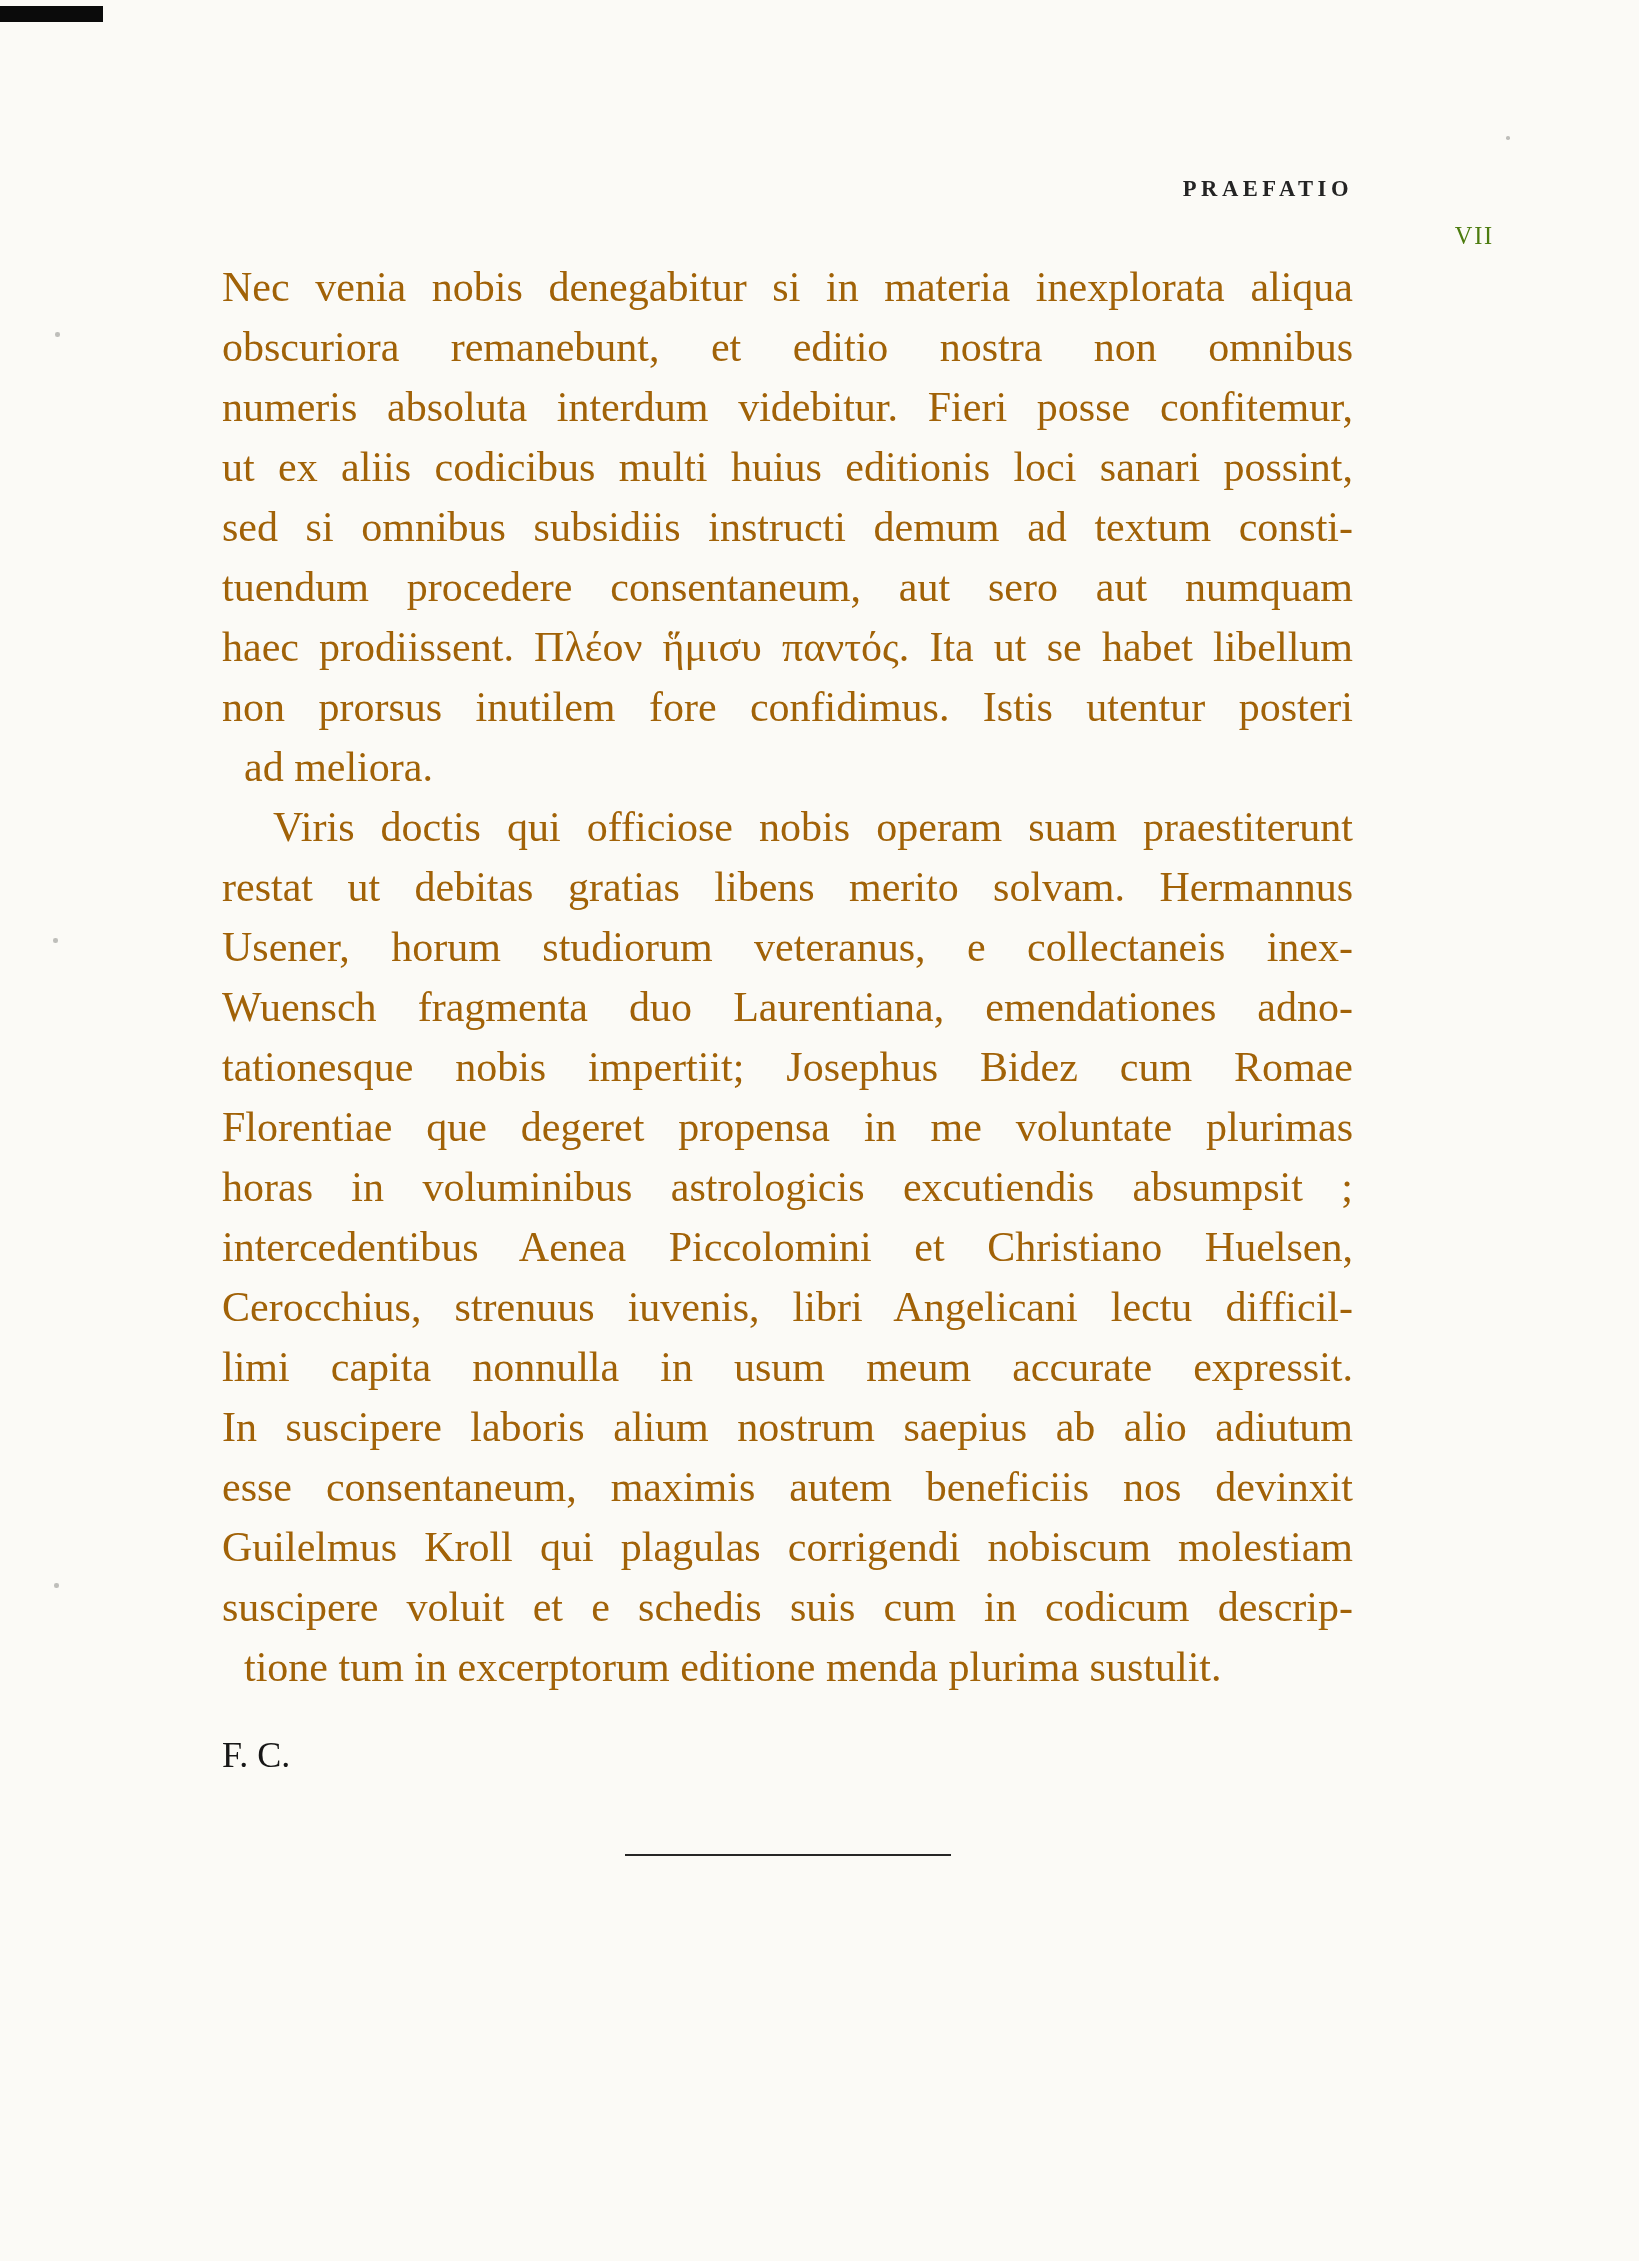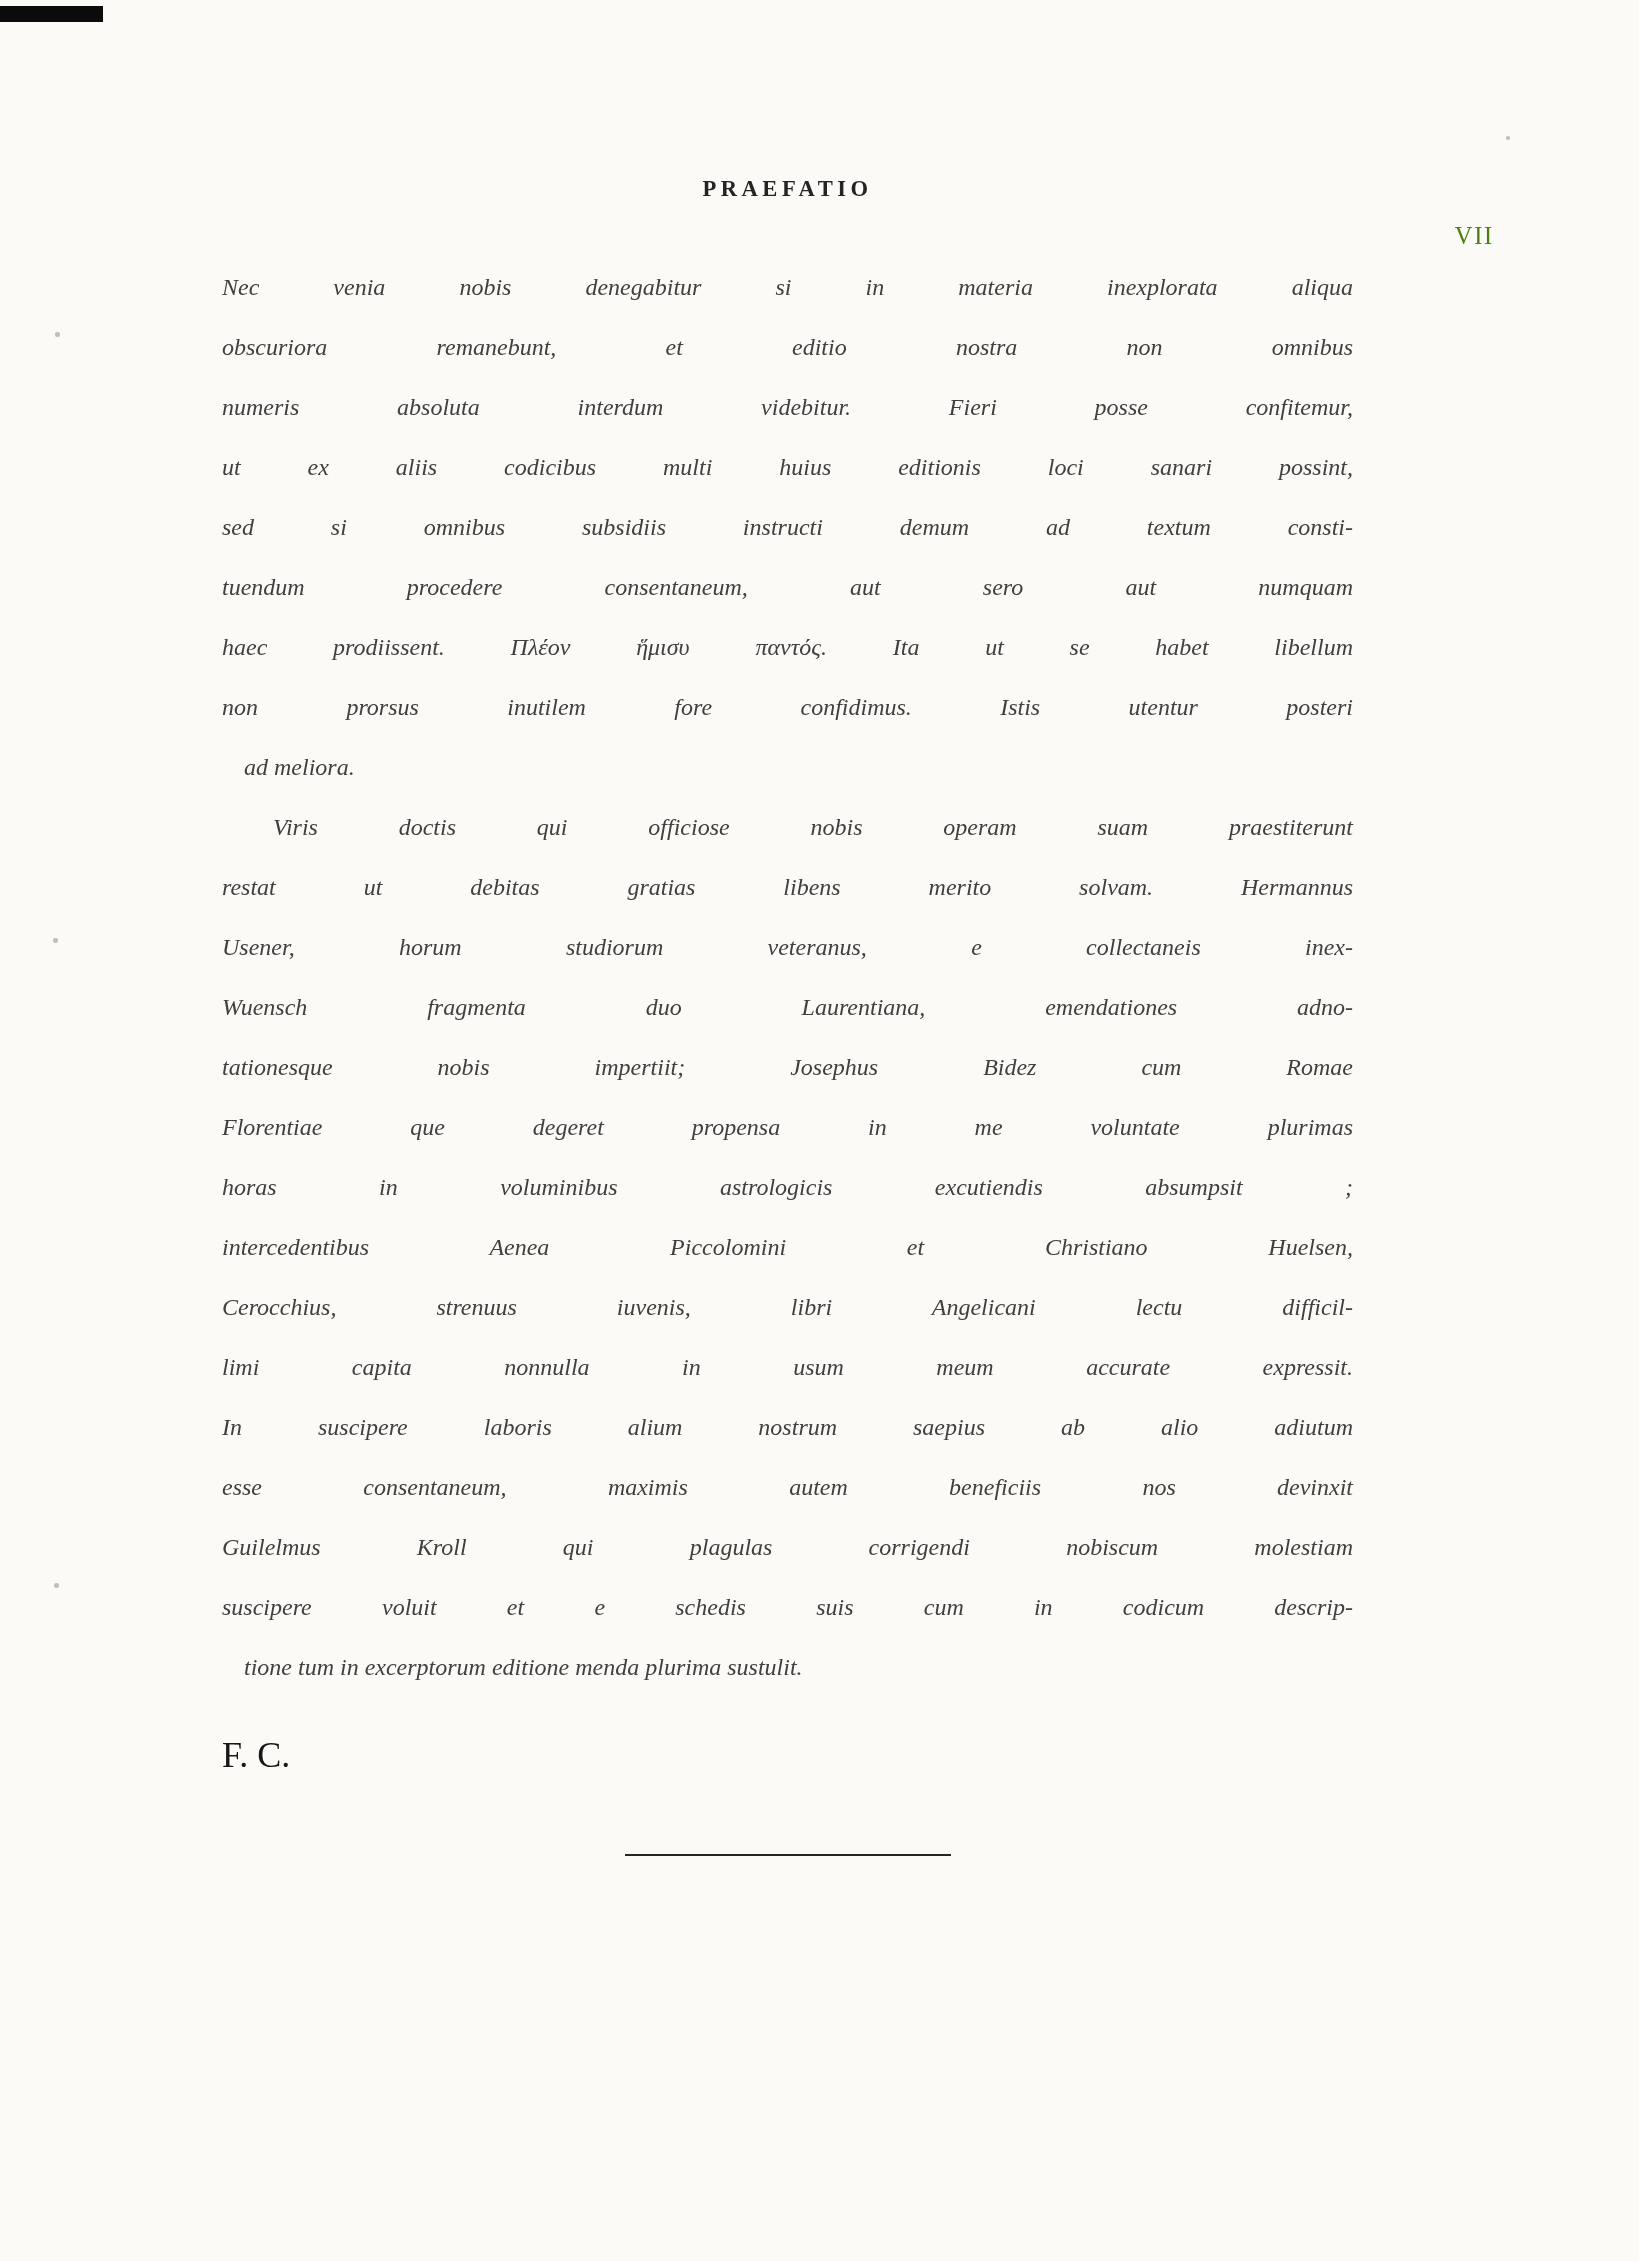--- a/index.html
+++ b/index.html
@@ -40,42 +40,41 @@
     position: absolute;
     left: 222px;
     top: 176px;
     width: 1131px;
   }
   .header-row {
     position: relative;
     height: 29px;
   }
   .running-title {
-    text-align: center;
+    text-align: right;
     font-size: 22.6px;
     font-weight: 700;
     letter-spacing: 4.5px;
     color: #242424;
   }
   .page-number {
     position: absolute;
     top: -1.8px;
     right: -141px;
     font-size: 24.4px;
     font-weight: 400;
     color: #4d7c0f;
     letter-spacing: 1.8px;
     margin-top: 48px;
   }
   .body-text {
     margin-top: 52px;
-    font-size: 24px;
+    font-size: 42px;
     line-height: 60px;
-    color: #404040;
-    font-style: italic;
+    color: #a16207;
   }
   .ln {
     text-align: justify;
     text-align-last: justify;
     white-space: normal;
   }
   .ln-last { text-align-last: left; margin-left: 22px; }
   .ln-indent { text-indent: 51px; }
 
   .dateline {

